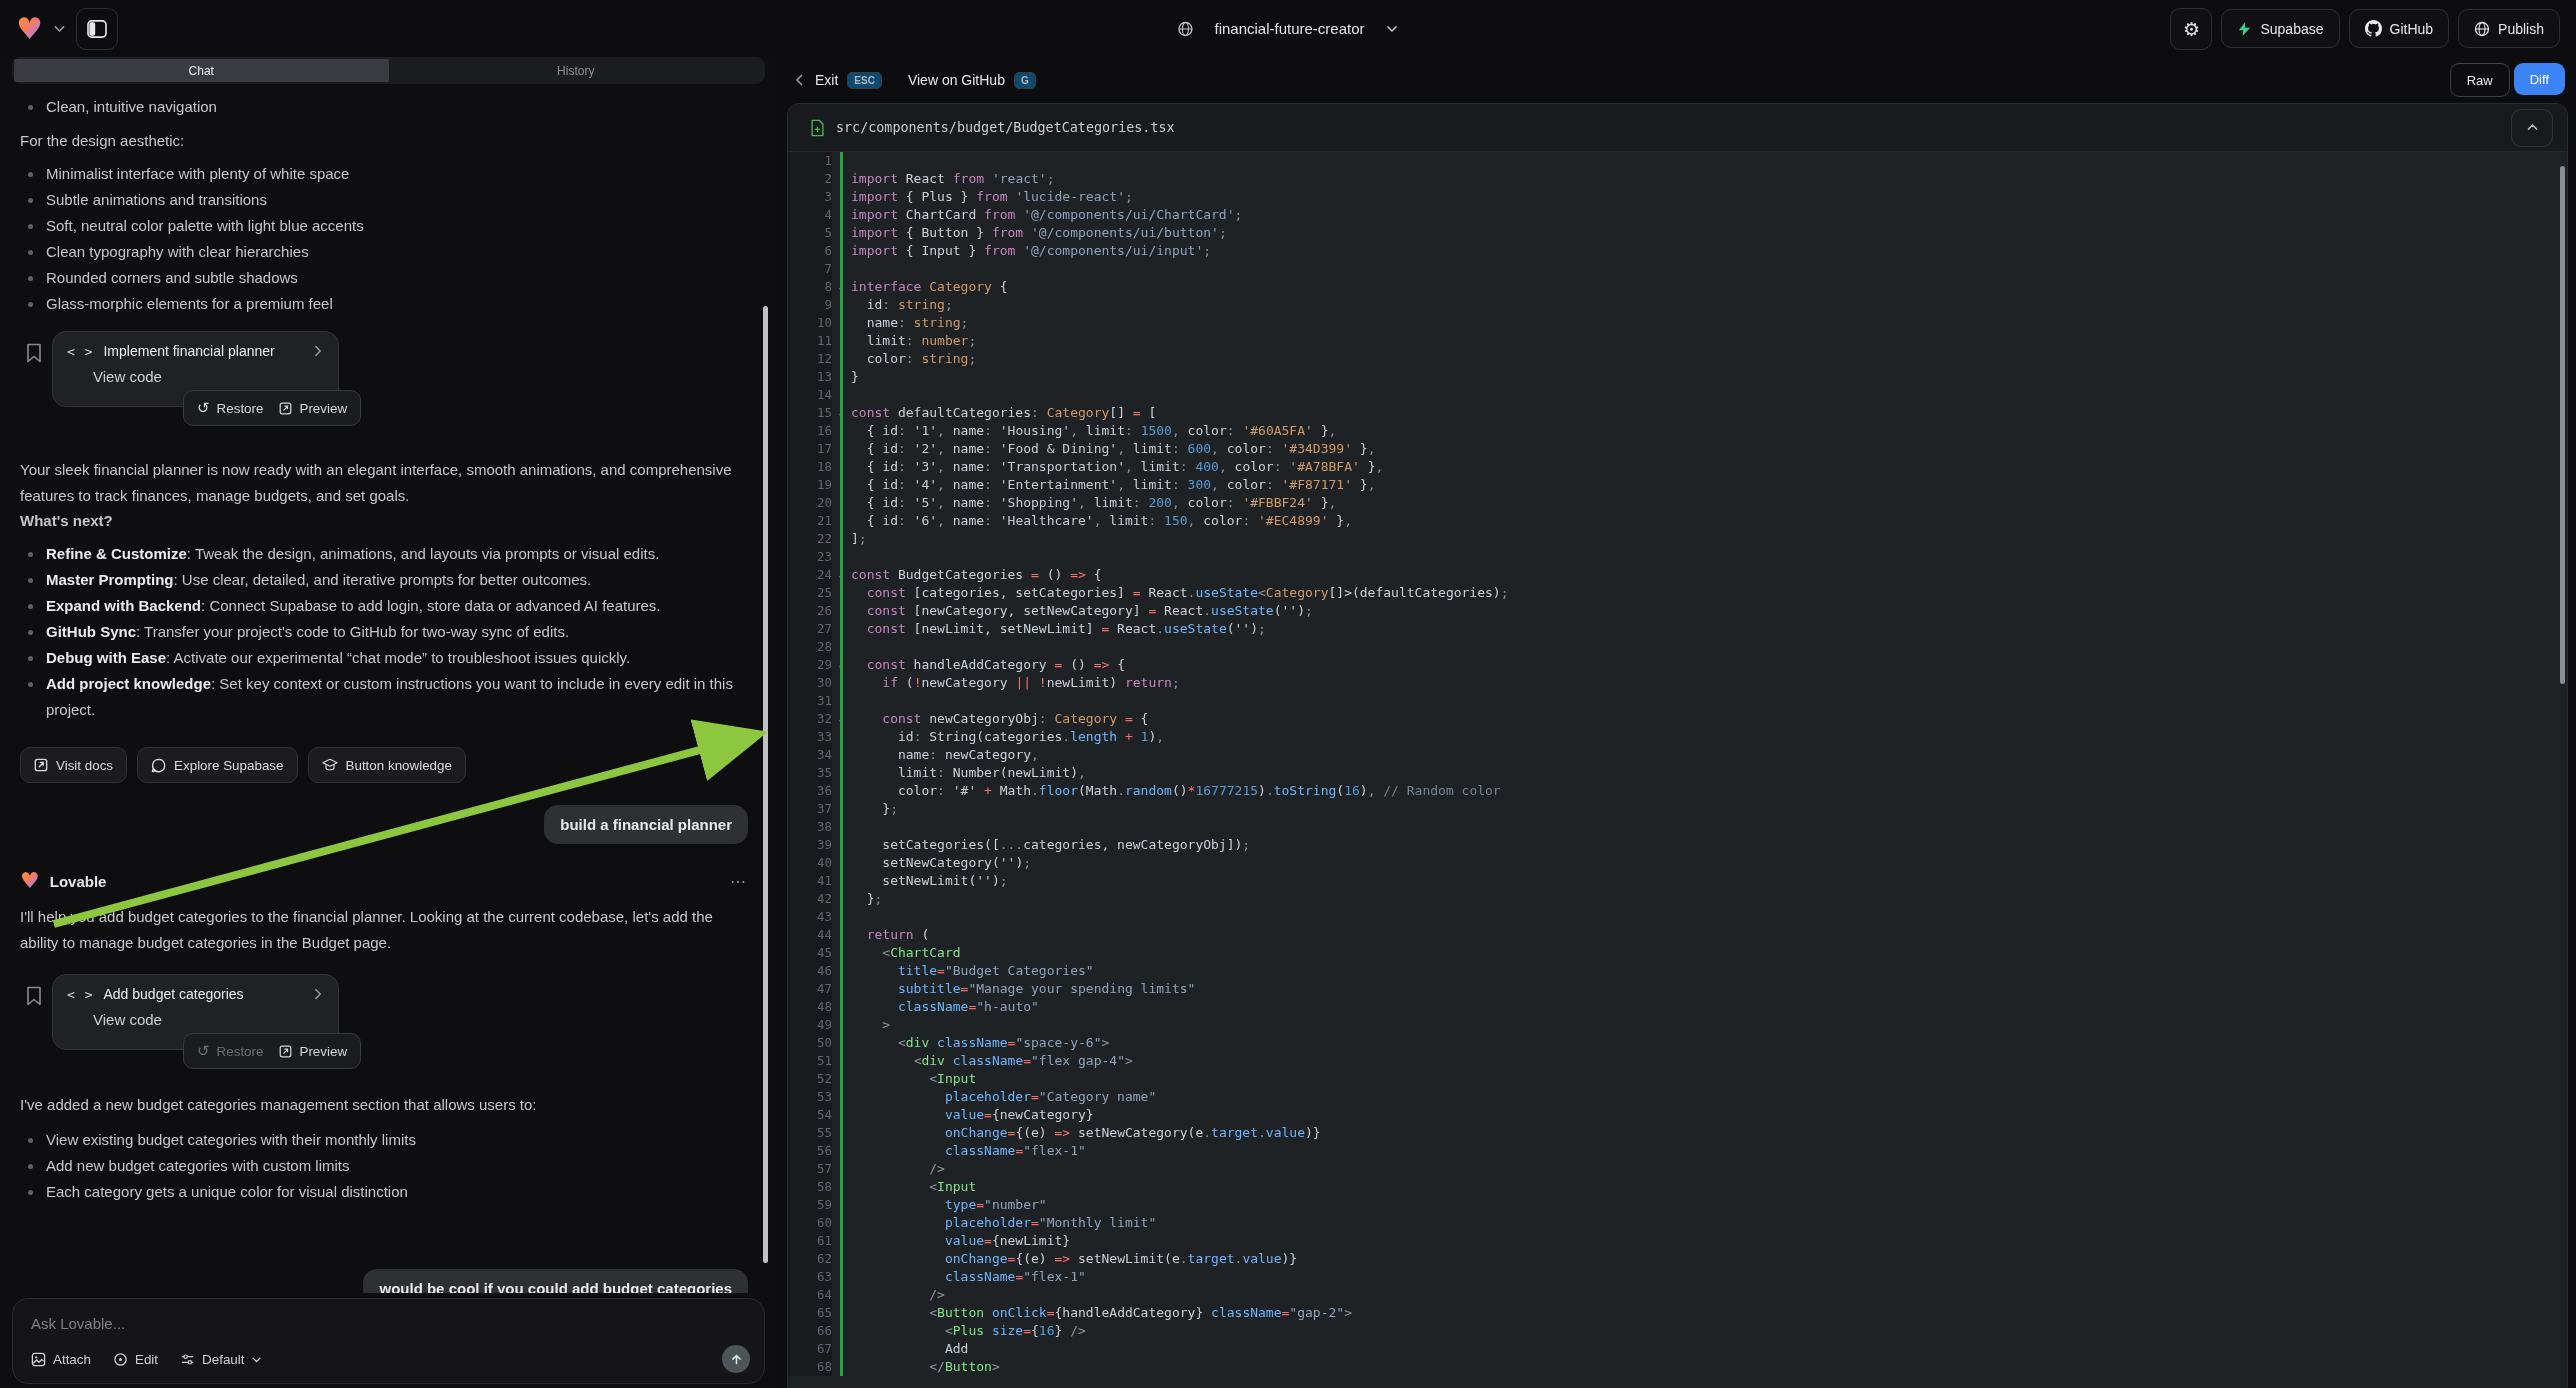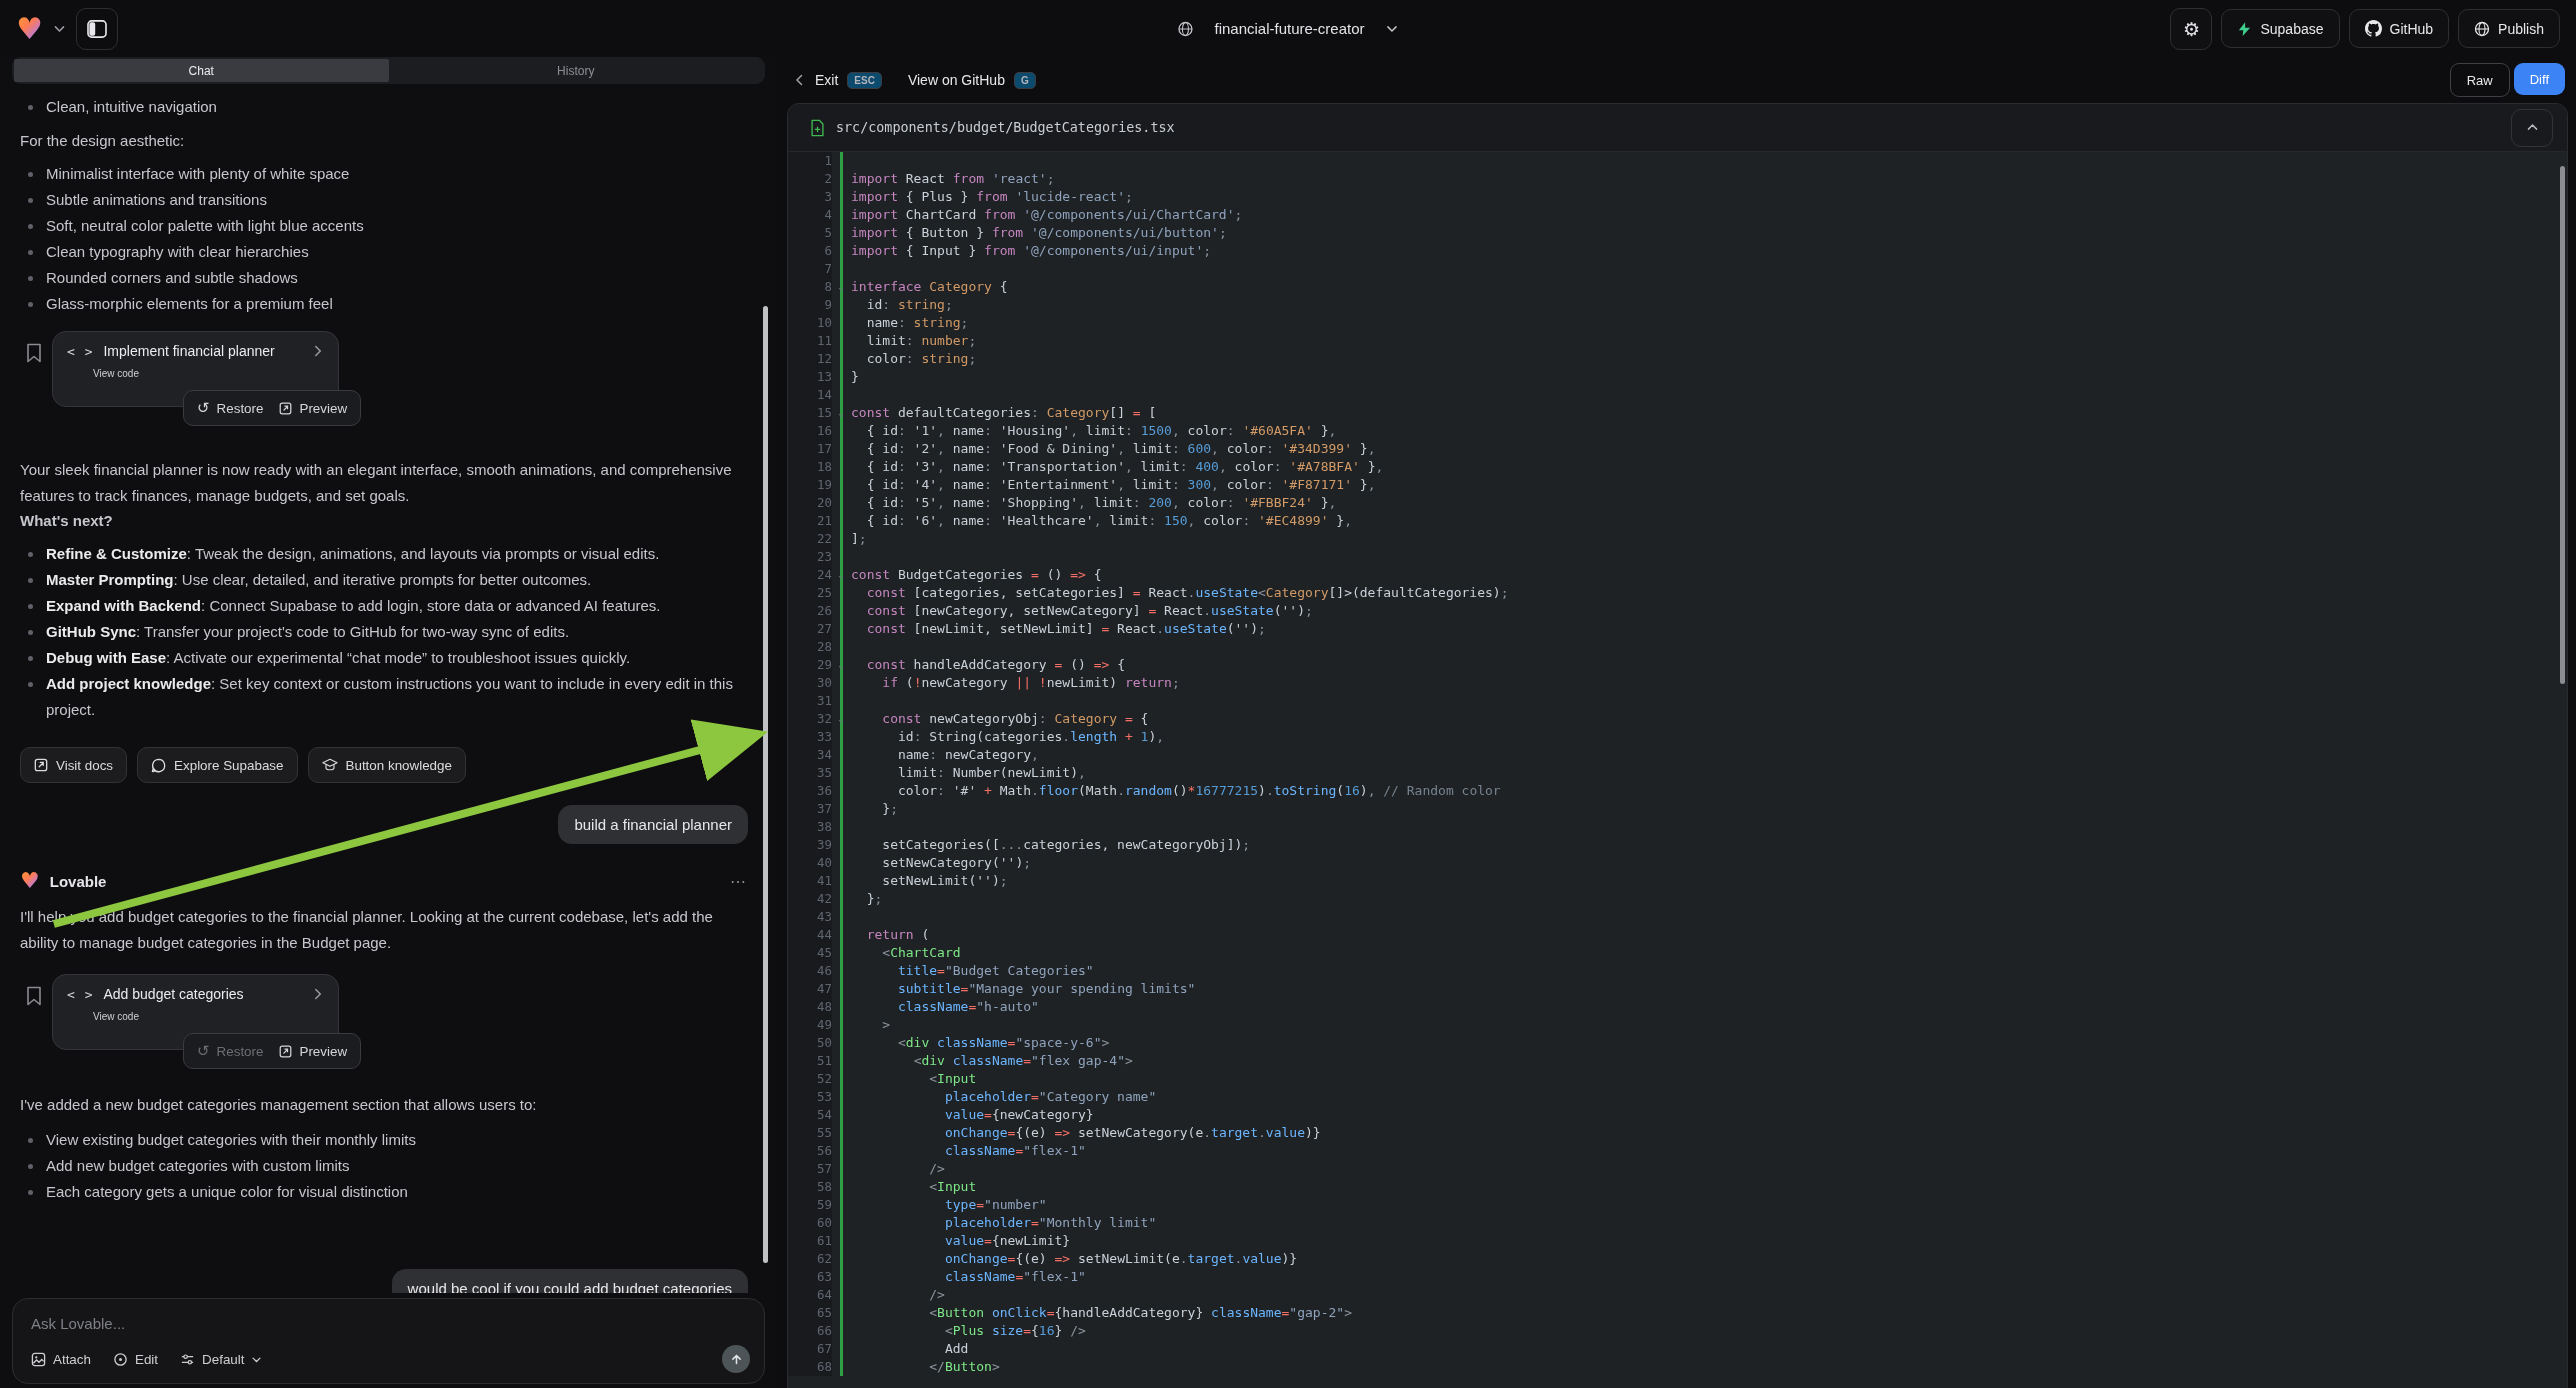--- a/index.html
+++ b/index.html
@@ -36,33 +36,33 @@
   .heading{color:#ebebee;font-weight:700;margin:18px 0 10px 0;}
 
   
   .vrow{position:relative;margin:14px 0 34px 6px;height:92px;}
   .bookmark{position:absolute;left:0;top:12px;color:#8a8b90;}
   .vcard{position:absolute;left:26px;top:0;width:287px;height:76px;background:#202125;border:1px solid #34353a;border-radius:14px;
          padding:11px 14px;box-sizing:border-box;}
   .vcard-row1{display:flex;align-items:center;gap:10px;color:#ececef;font-size:14px;}
   .code-glyph{font-family:"DejaVu Sans Mono",monospace;font-size:13px;color:#d6d6da;letter-spacing:1px;}
   .vcard-chev{margin-left:auto;color:#9a9a9f;}
-  .vcard-row2{margin:9px 0 0 26px;color:#cfcfd4;font-size:10px;}
+  .vcard-row2{margin:9px 0 0 26px;color:#cfcfd4;font-size:15px;}
   .vpill{position:absolute;left:157px;top:59px;height:34px;display:flex;align-items:center;gap:16px;background:#1b1c1f;
          border:1px solid #3a3b40;border-radius:10px;padding:0 13px;font-size:13.4px;color:#d6d6da;z-index:2;}
   .vpill .dim{color:#6d6e73;}
   .vpill-item{display:flex;align-items:center;gap:7px;}
   .restore-glyph{font-family:"DejaVu Sans",sans-serif;font-size:15px;}
 
   .qactions{display:flex;gap:10px;margin:24px 0 0 0;}
   .qbtn{height:34px;display:flex;align-items:center;gap:8px;padding:0 13px;background:#1c1c1f;border:1px solid #323236;
         border-radius:10px;color:#dcdcde;font-size:13.4px;}
 
   .bubble-row{display:flex;justify-content:flex-end;}
-  .bubble{background:#2f3033;border-radius:14px;padding:11px 16px;color:#e8e8ea;font-size:15px;max-width:538px;}
+  .bubble{background:#2f3033;border-radius:14px;padding:11px 16px;color:#e8e8ea;font-size:15px;max-width:538px;font-weight:bold;}
 
   .lov-row{display:flex;align-items:center;gap:10px;margin:26px 0 12px 0;}
   .lov-name{color:#e6e6ea;font-weight:600;font-size:15px;}
   .lov-dots{margin-left:auto;color:#8b8c92;font-size:16px;letter-spacing:2px;}
 
   
   .chat-scrollbar{position:absolute;top:249px;right:8px;width:5px;height:957px;border-radius:3px;background:#cfd0d3;opacity:.92;}
   .arrow-overlay{position:absolute;inset:0;pointer-events:none;z-index:30;}
 
   

